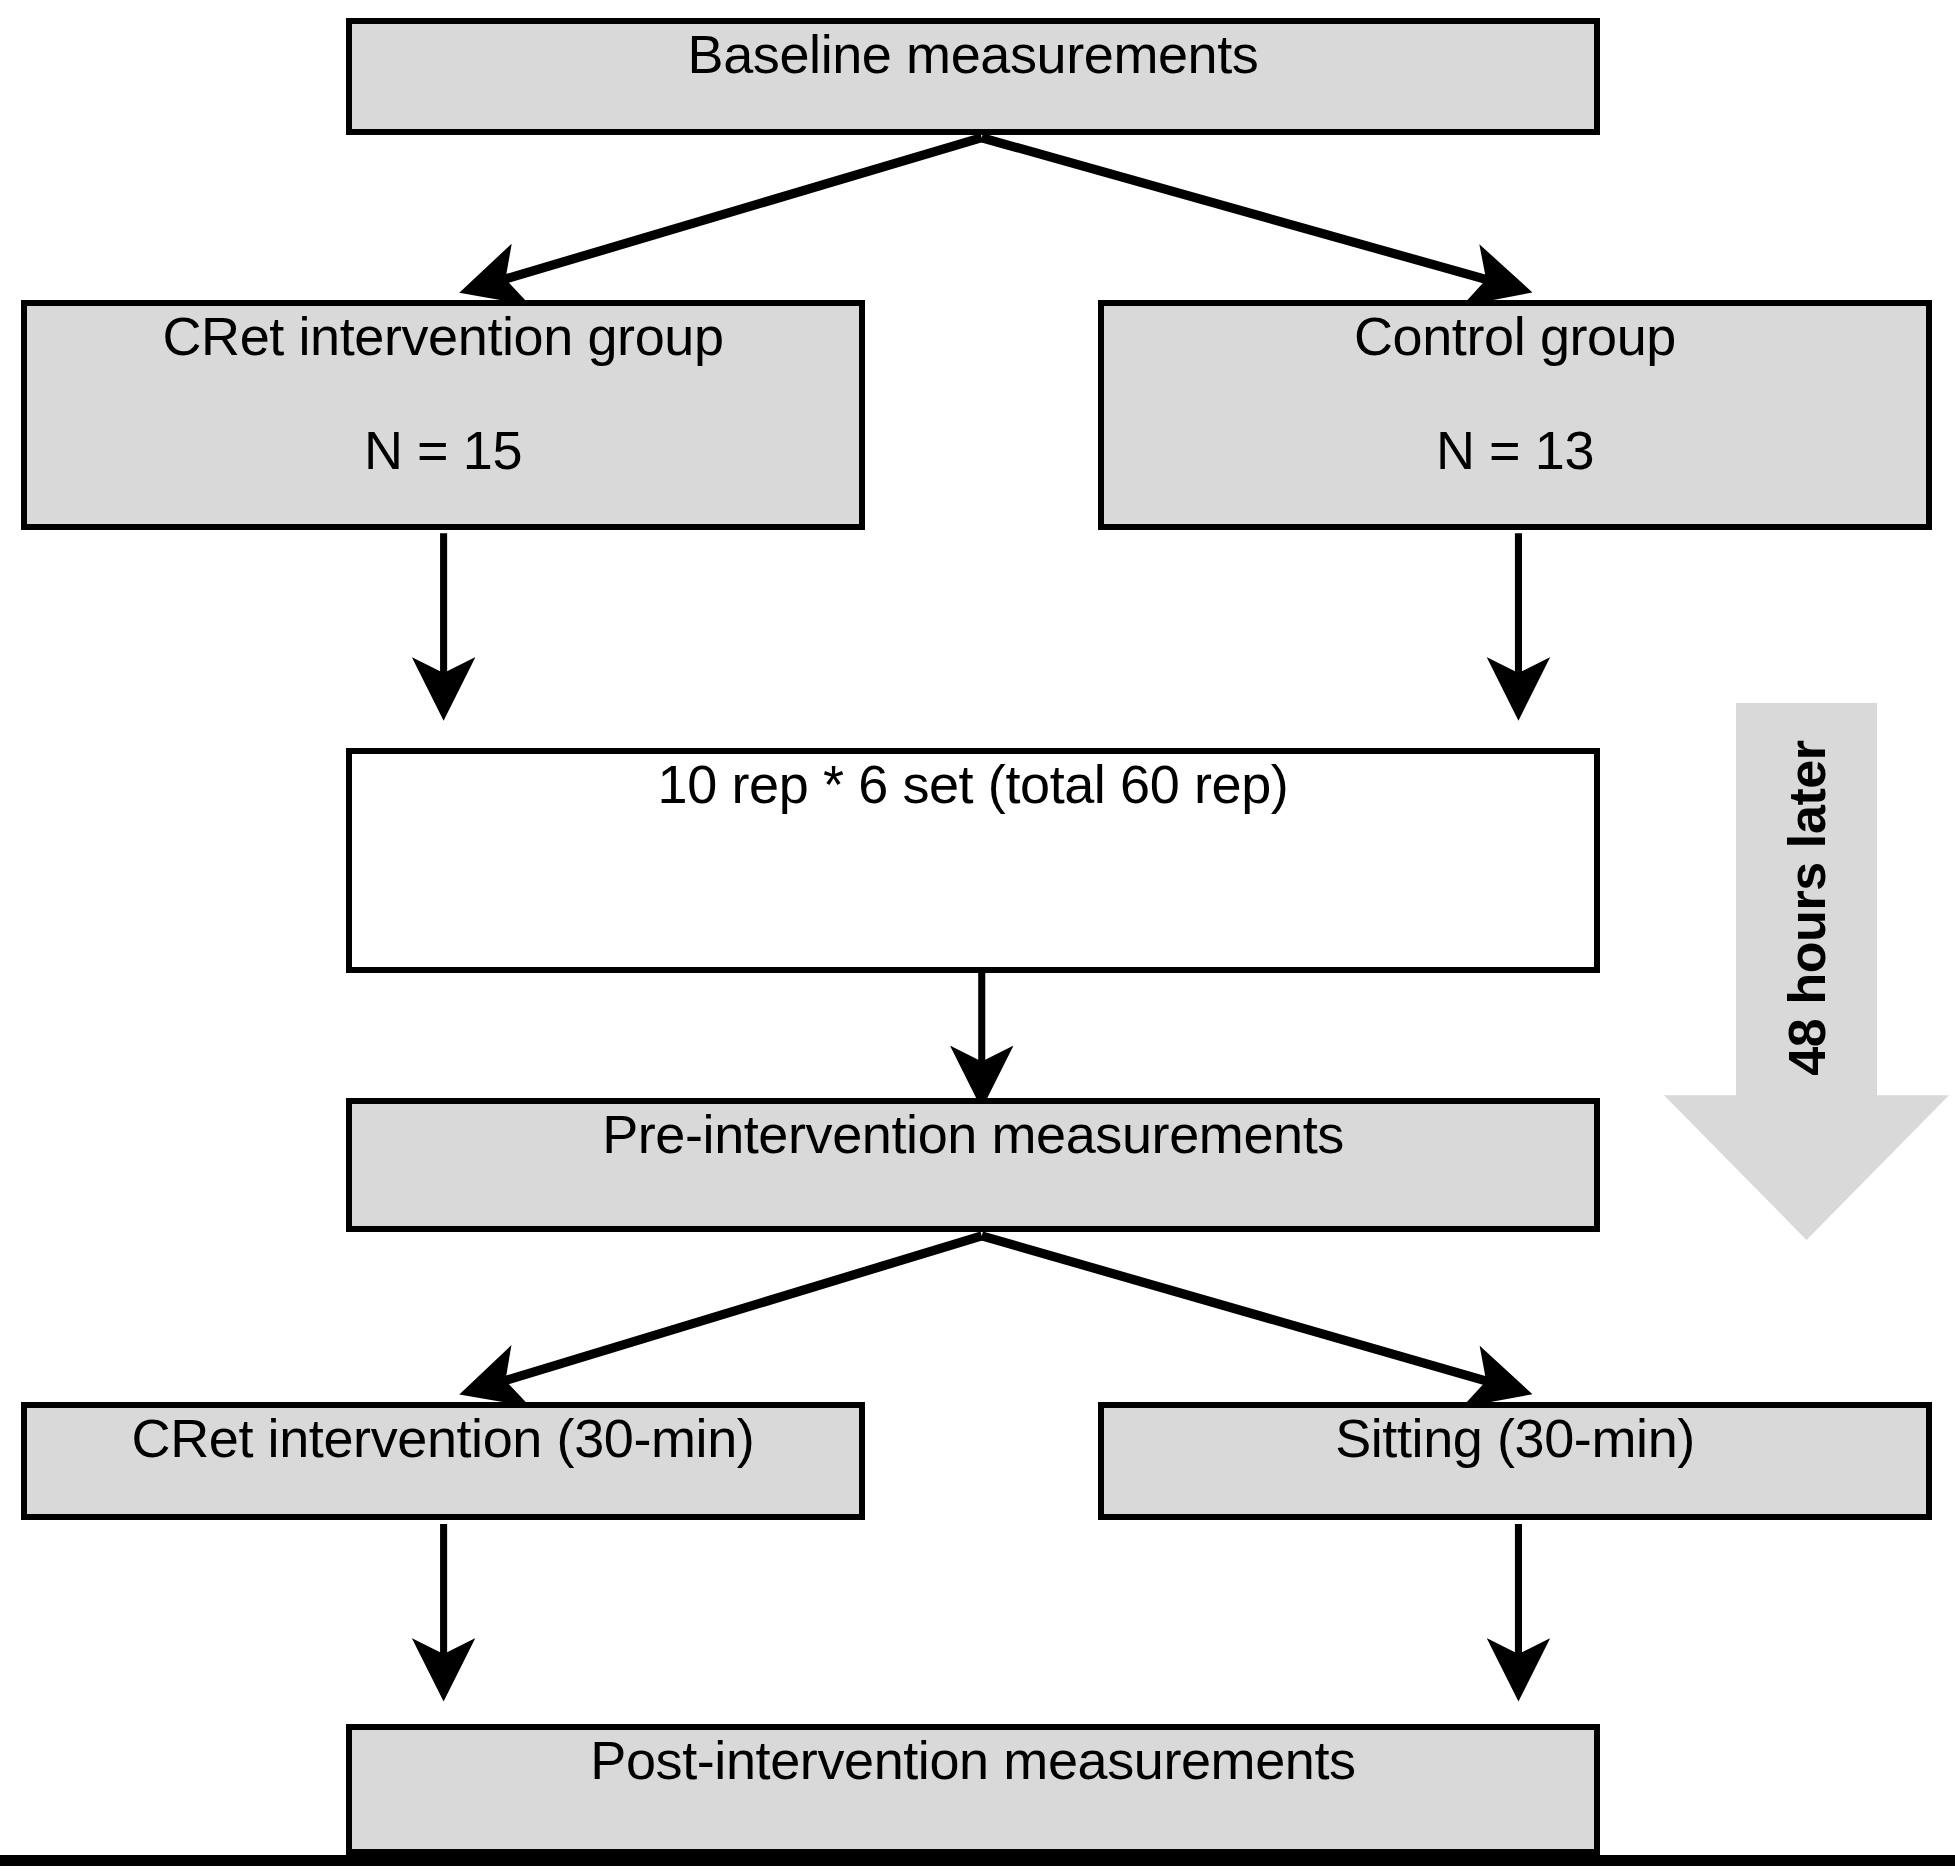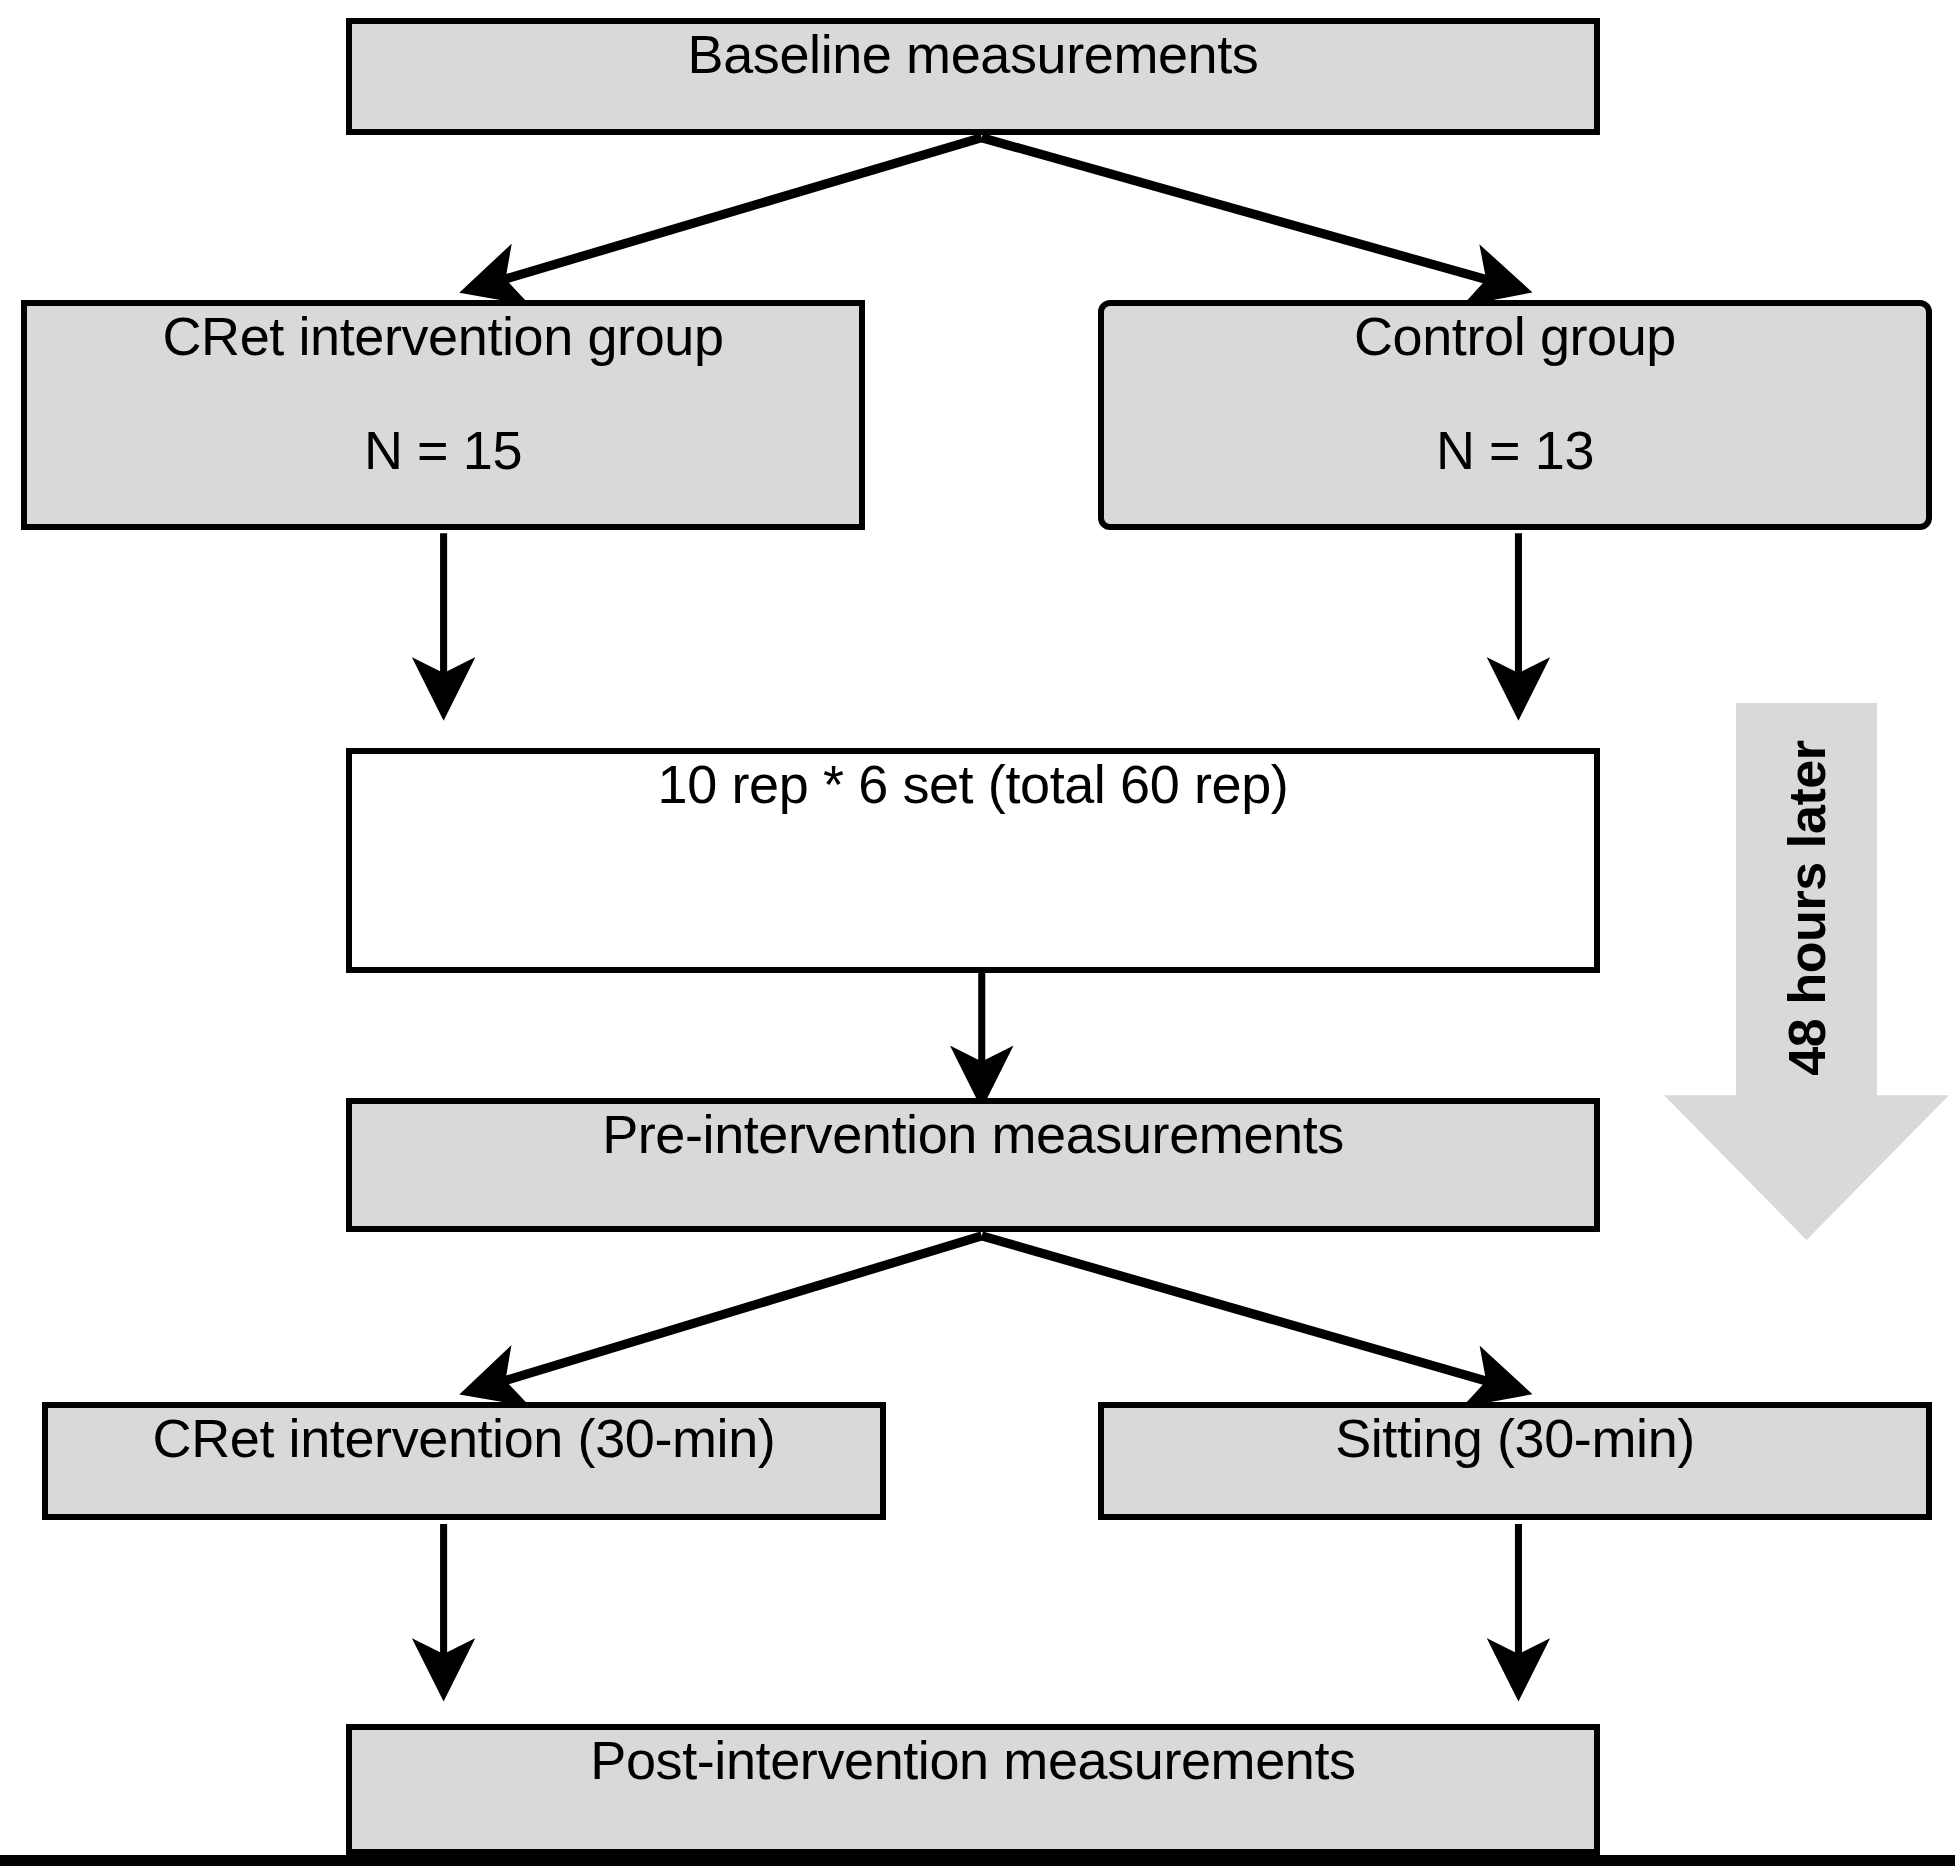--- a/index.html
+++ b/index.html
@@ -35,24 +35,24 @@
   }
   .node.filled { background: #d9d9d9; }
   .node.plain  { background: #ffffff; }
 
   .node .line { display: block; width: 100%; }
   .node .line + .line { margin-top: 54px; }
 
   
   #node-baseline       { left: 346px;  top: 17.7px;   width: 1254px; height: 117px; }
   #node-cret-group     { left: 21px;   top: 300px;  width: 844px; height: 230px; }
-  #node-control-group  { left: 1098px; top: 300px;  width: 834px; height: 230px; border-radius: 12px; }
+  #node-control-group  { left: 1098px; top: 300px;  width: 834px; height: 230px; }
   #node-exercise       { left: 346px;  top: 748px; width: 1254px; height: 225px; }
   #node-pre            { left: 346px;  top: 1098px; width: 1254px; height: 134px; }
-  #node-cret-30        { left: 21px;   top: 1402px; width: 844px; height: 118px; margin-left: 21px; }
+  #node-cret-30        { left: 21px;   top: 1402px; width: 844px; height: 118px; }
   #node-sitting-30     { left: 1098px; top: 1402px; width: 834px; height: 118px; }
   #node-post           { left: 346px;  top: 1690px; width: 1254px; height: 131px; margin-top: 34px; }
 
   
   #connectors {
     position: absolute;
     left: 0; top: 0;
     width: 1955px;
     height: 1875px;
     pointer-events: none;

